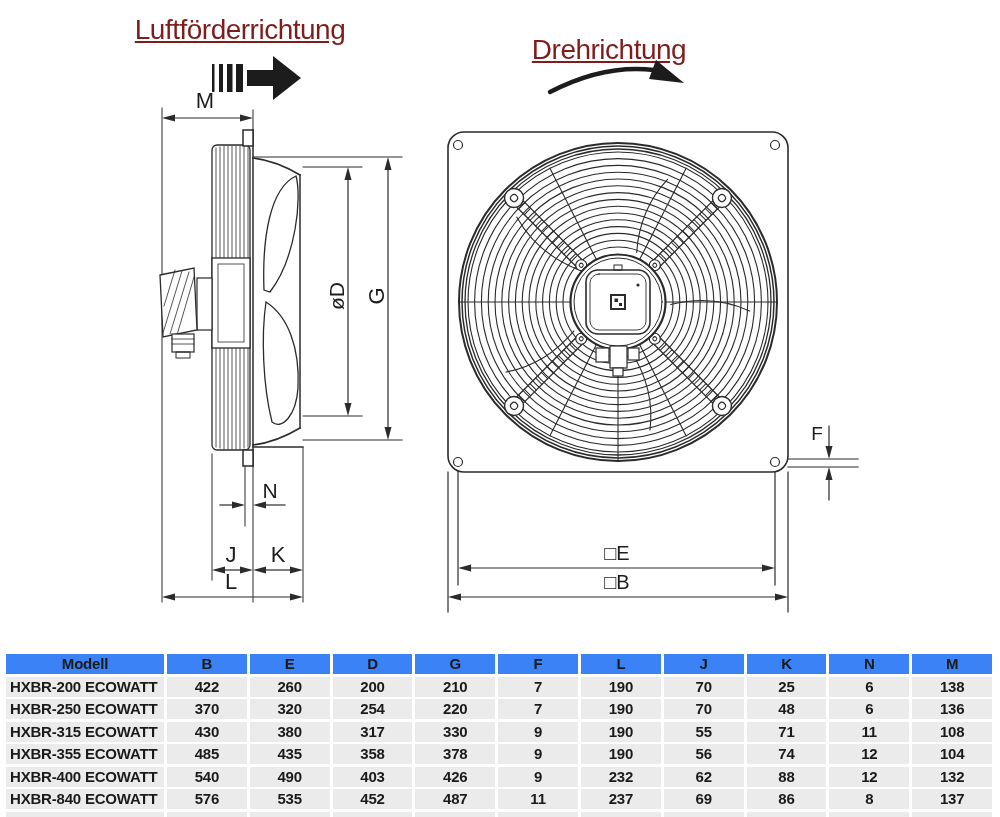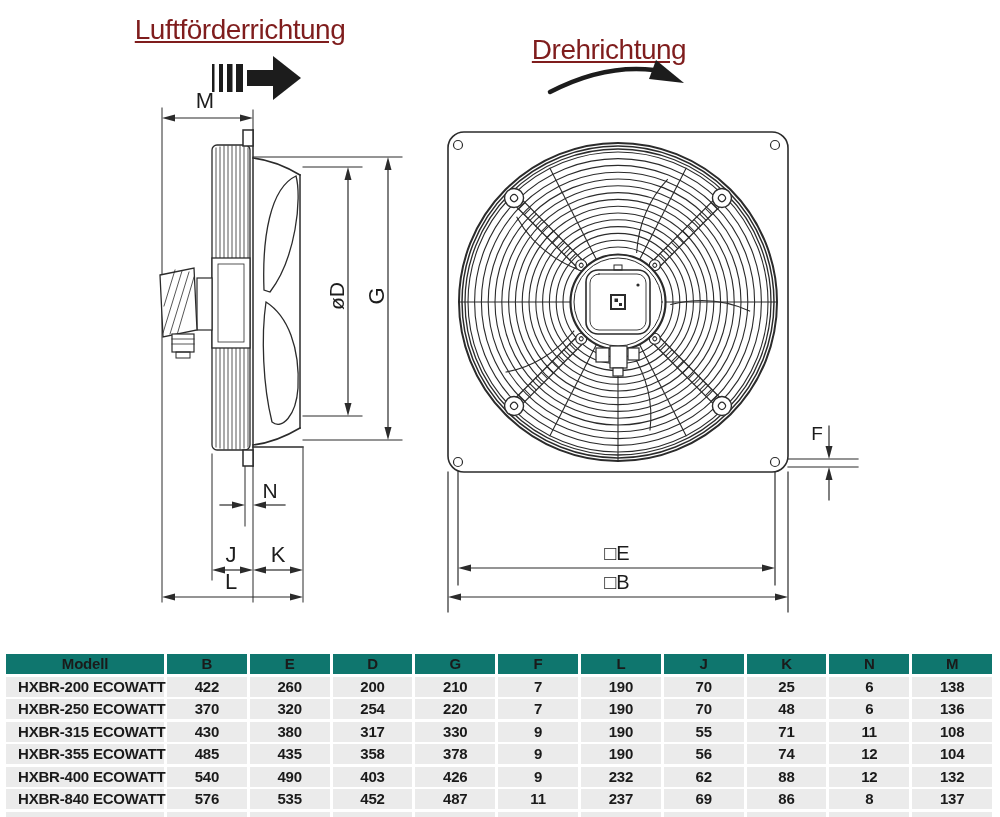--- a/index.html
+++ b/index.html
@@ -7,22 +7,22 @@
        font-family:"Liberation Sans",sans-serif;color:#1a1a1a;}
   .abs{position:absolute;}
   .heading{font-size:28px;color:#7f1d1d;text-align:center;letter-spacing:-0.5px;text-decoration:underline;}
   svg text{font-family:"Liberation Sans",sans-serif;fill:#1c1c1c;}
   
   .dims-table{left:6px;top:654px;width:986px;height:163px;overflow:hidden;
     display:grid;grid-template-columns:158px repeat(10,1fr);
     column-gap:3px;row-gap:2.5px;grid-auto-rows:20px;font-size:15px;font-weight:bold;}
   .cell{background:#ebebeb;display:flex;align-items:center;justify-content:center;
     letter-spacing:-0.2px;line-height:20px;white-space:nowrap;}
-  .cell.head{background:#0f766e;}
-  .cell.model{justify-content:flex-start;padding-left:12px;}
+  .cell.head{background:#3b82f6;}
+  .cell.model{justify-content:flex-start;padding-left:4px;}
 </style>
 </head>
 <body>
 
 <div class="abs heading" style="left:115px;top:14px;width:250px;">Luftförderrichtung</div>
 <div class="abs heading" style="left:509px;top:34px;width:200px;">Drehrichtung</div>
 
 <svg class="abs" style="left:210px;top:54px;" width="92" height="48" viewBox="0 0 92 48">
   <g fill="#1c1c1c">
     <rect x="2" y="10" width="2.5" height="28"></rect>

